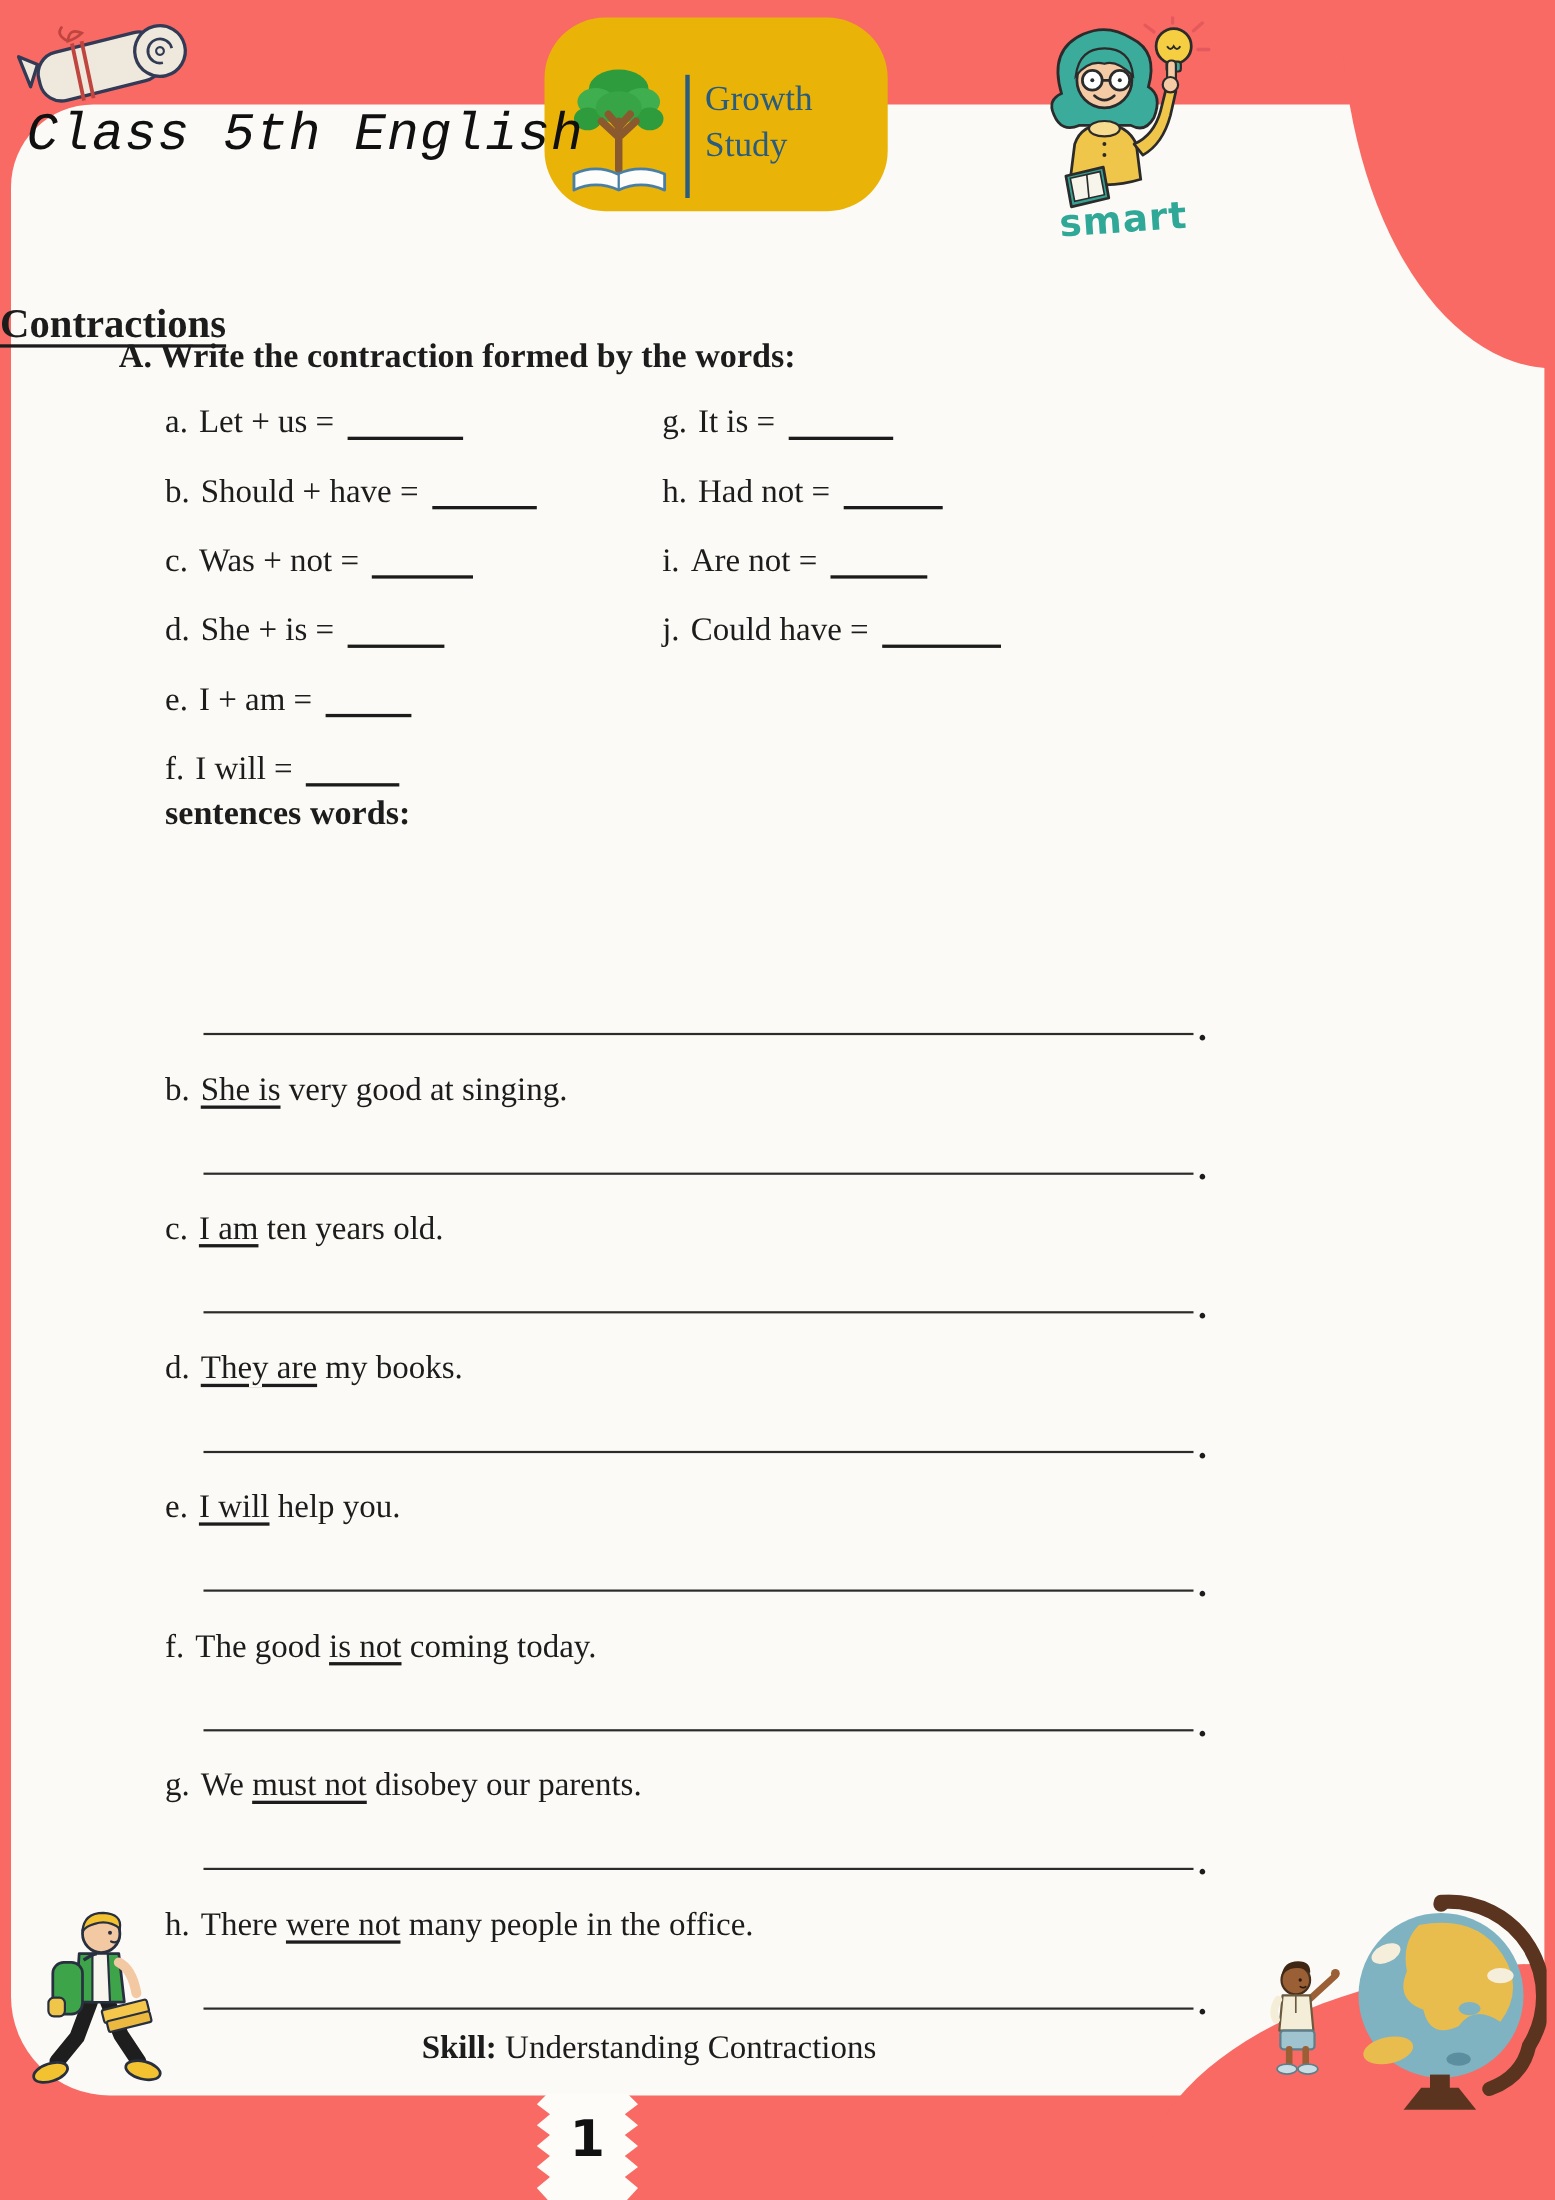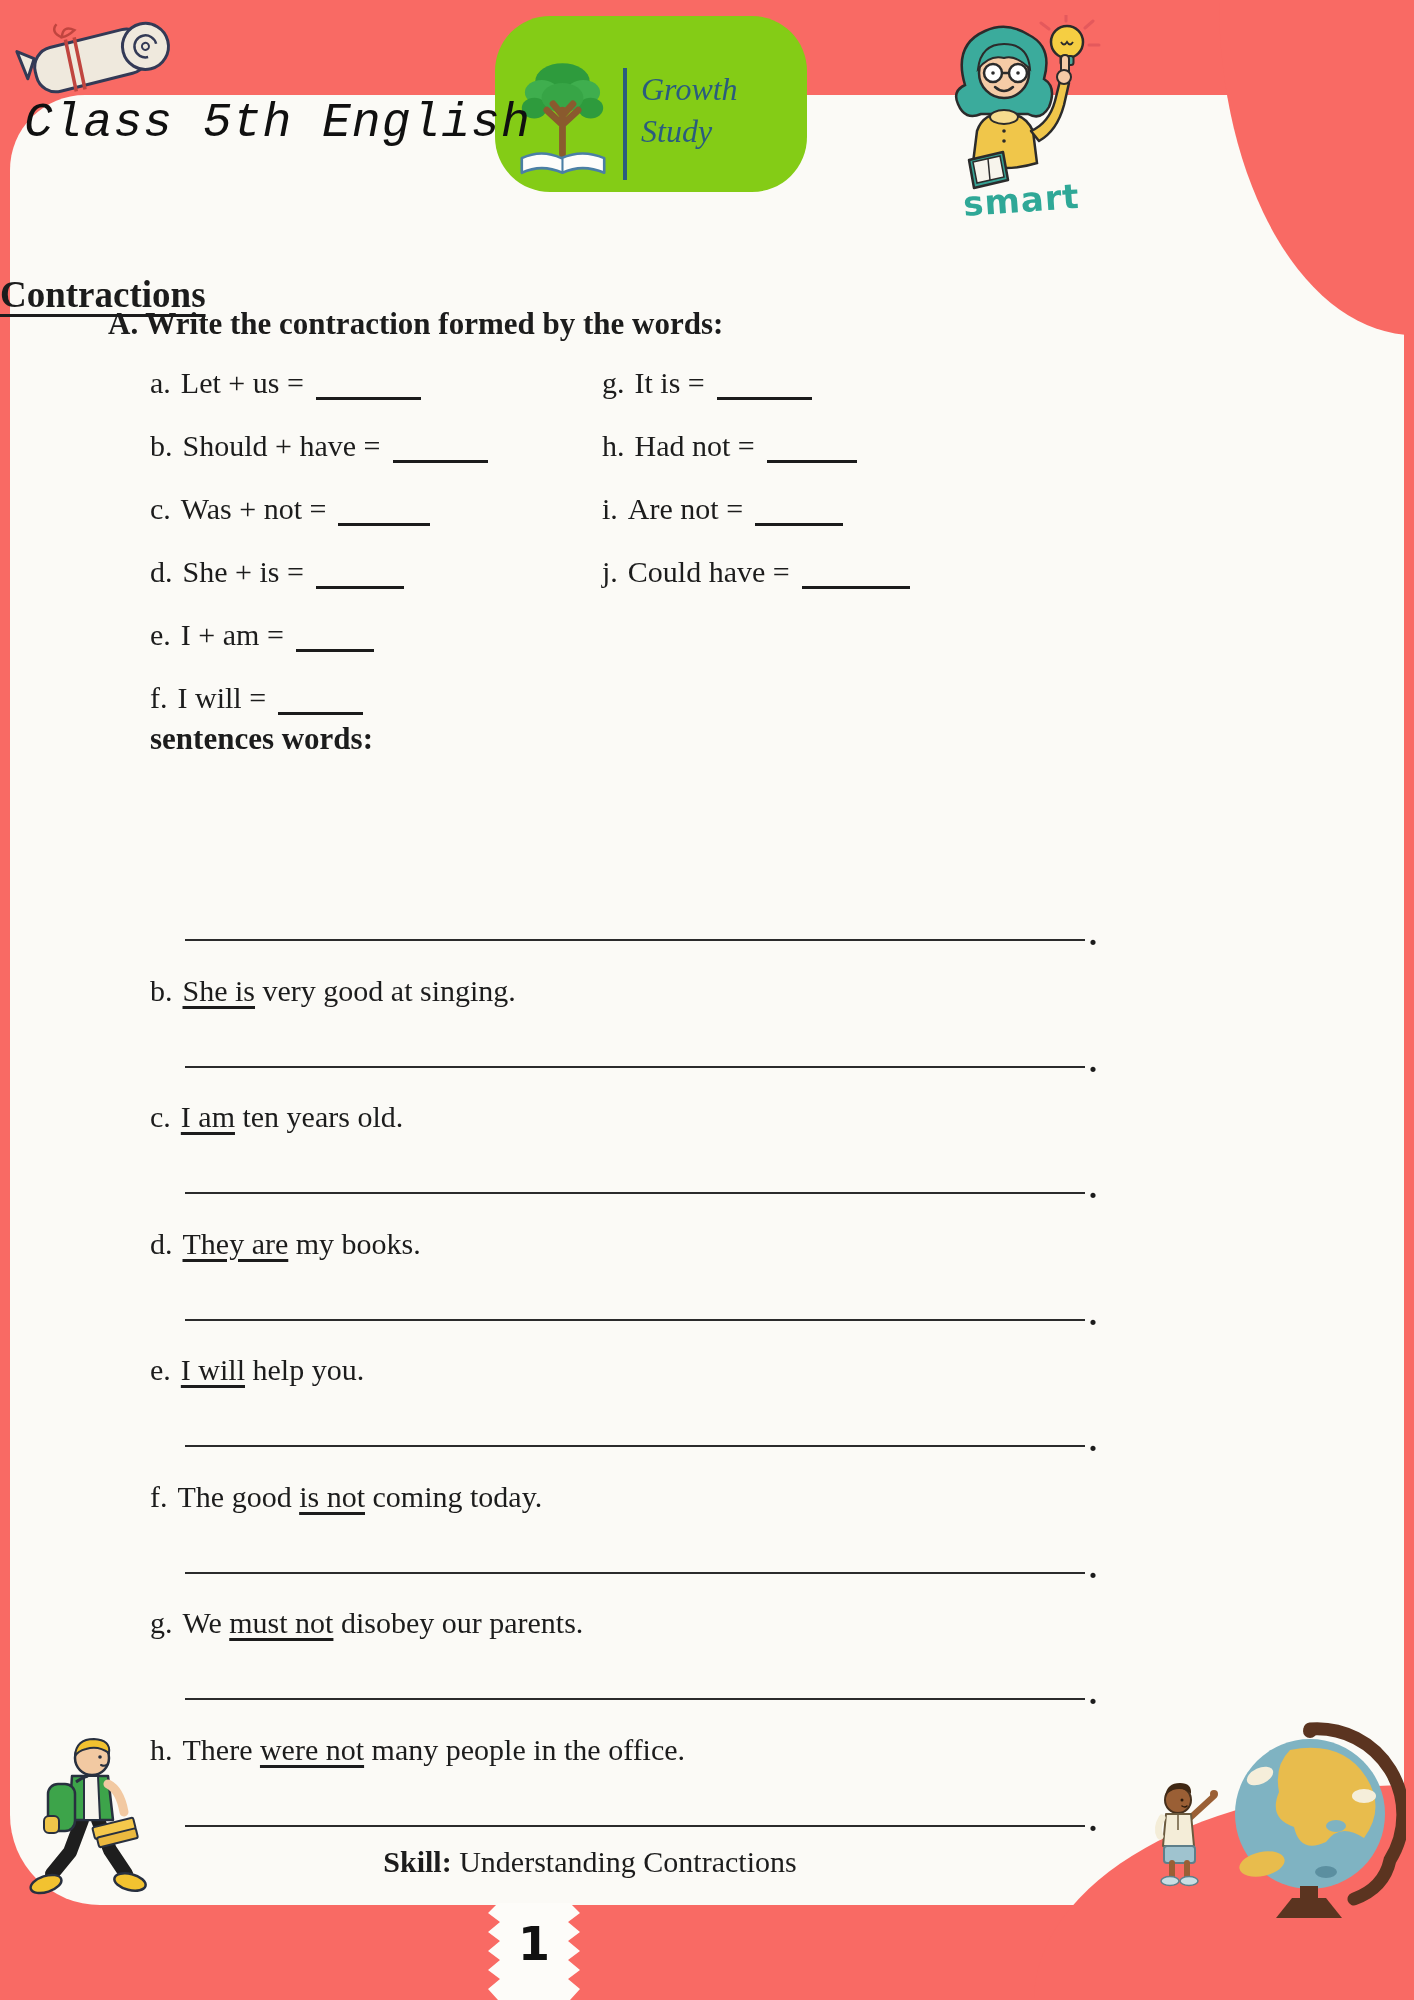--- a/index.html
+++ b/index.html
@@ -5,21 +5,21 @@
   html,body{margin:0;padding:0;}
   body{width:1414px;height:2000px;position:relative;overflow:hidden;
        background:#F96A64;font-family:"Liberation Serif",serif;color:#1c1c1c;}
   .page{position:absolute;left:10px;top:95px;width:1394px;height:1810px;
         background:#FBFAF6;border-radius:75px 90px 0 90px;z-index:1;}
   .red-topright{position:absolute;top:0;right:0;width:195px;height:335px;
         background:#F96A64;border-bottom-left-radius:195px 335px;z-index:2;}
   .red-bottomright{position:absolute;bottom:0;right:0;width:380px;height:215px;
         background:#F96A64;border-top-left-radius:380px 215px;z-index:2;}
   .logo-bubble{position:absolute;left:495px;top:16px;width:312px;height:176px;
-        background:#84cc16;border-radius:55px;z-index:3;font-style:italic;}
+        background:#eab308;border-radius:55px;z-index:3;}
   .logo-tree{position:absolute;left:18px;top:42px;}
   .logo-divider{position:absolute;left:128px;top:52px;width:4px;height:112px;background:#2A5C7E;}
   .logo-text{position:absolute;left:146px;top:52px;font-family:"Liberation Serif",serif;
         color:#2A5C7E;font-size:32px;line-height:42px;}
   .scroll-icon{position:absolute;left:14px;top:4px;z-index:4;}
   .class-label{position:absolute;left:24px;top:96px;z-index:4;font-family:Liberation Mono, monospace;
         font-style:italic;font-size:48px;letter-spacing:1px;color:#101010;}
   .girl{position:absolute;left:945px;top:15px;z-index:4;}
   .smart{position:absolute;left:963px;top:180px;z-index:5;font-family:"DejaVu Sans",sans-serif;
         font-weight:bold;font-size:34px;color:#2FA897;transform:rotate(-4deg);letter-spacing:1px;}

